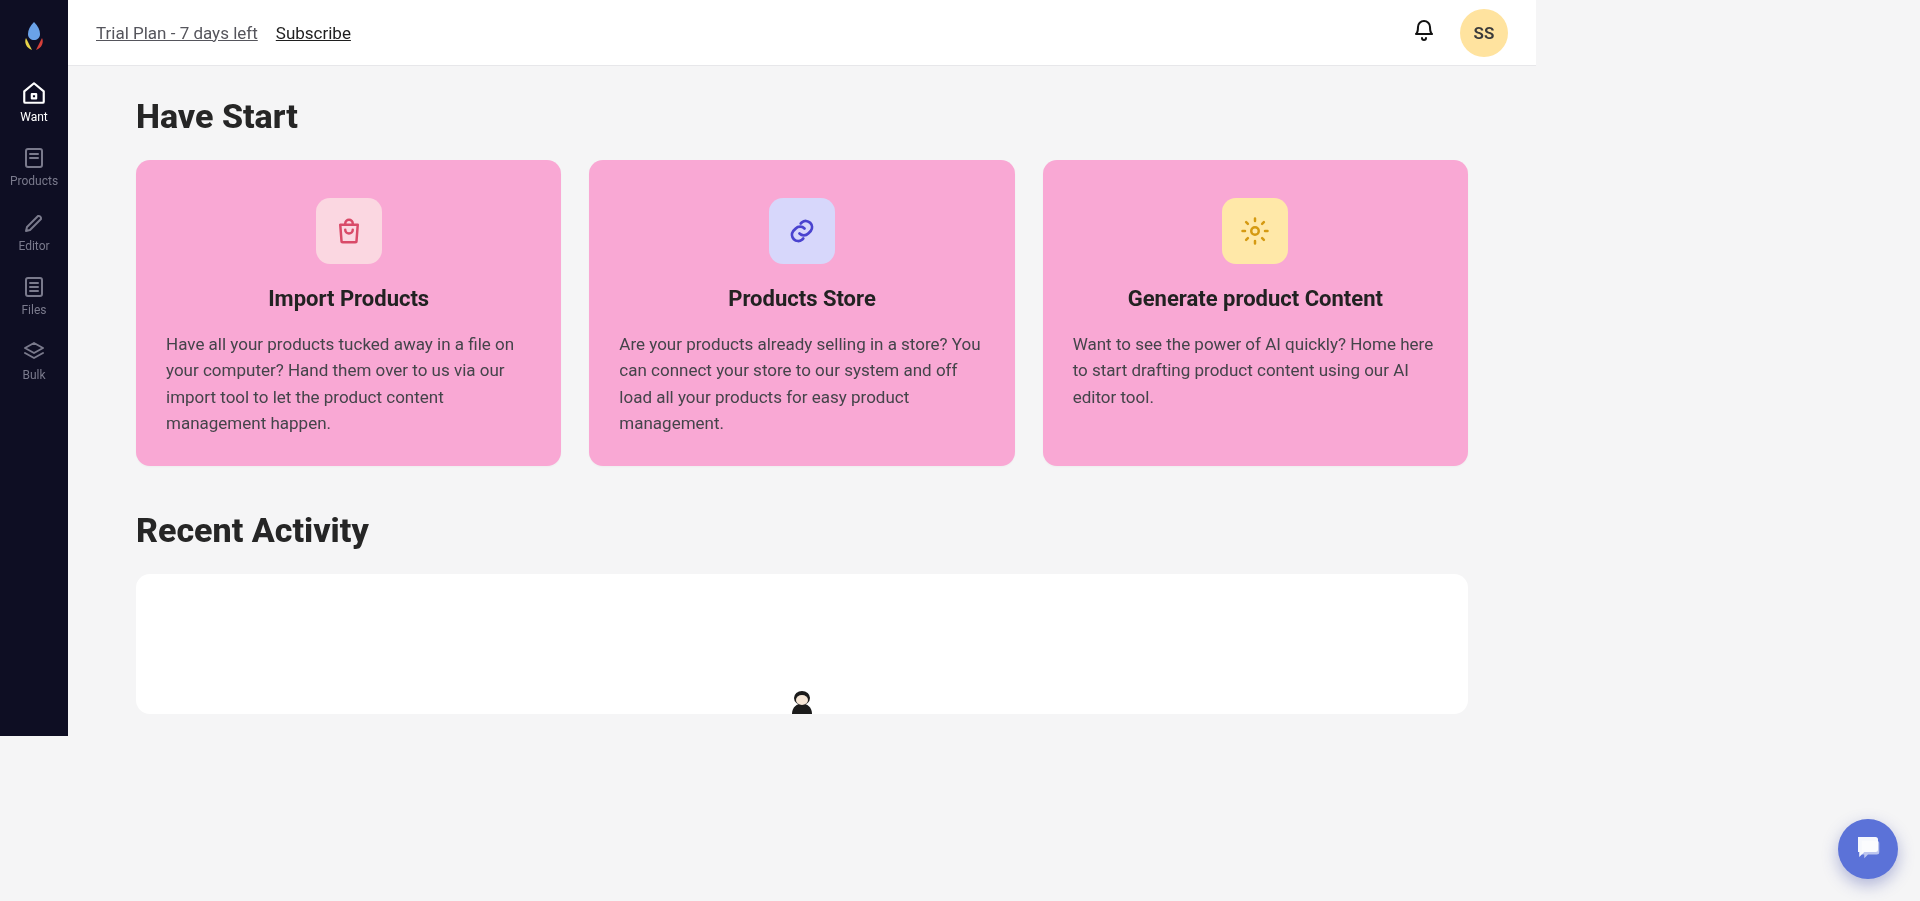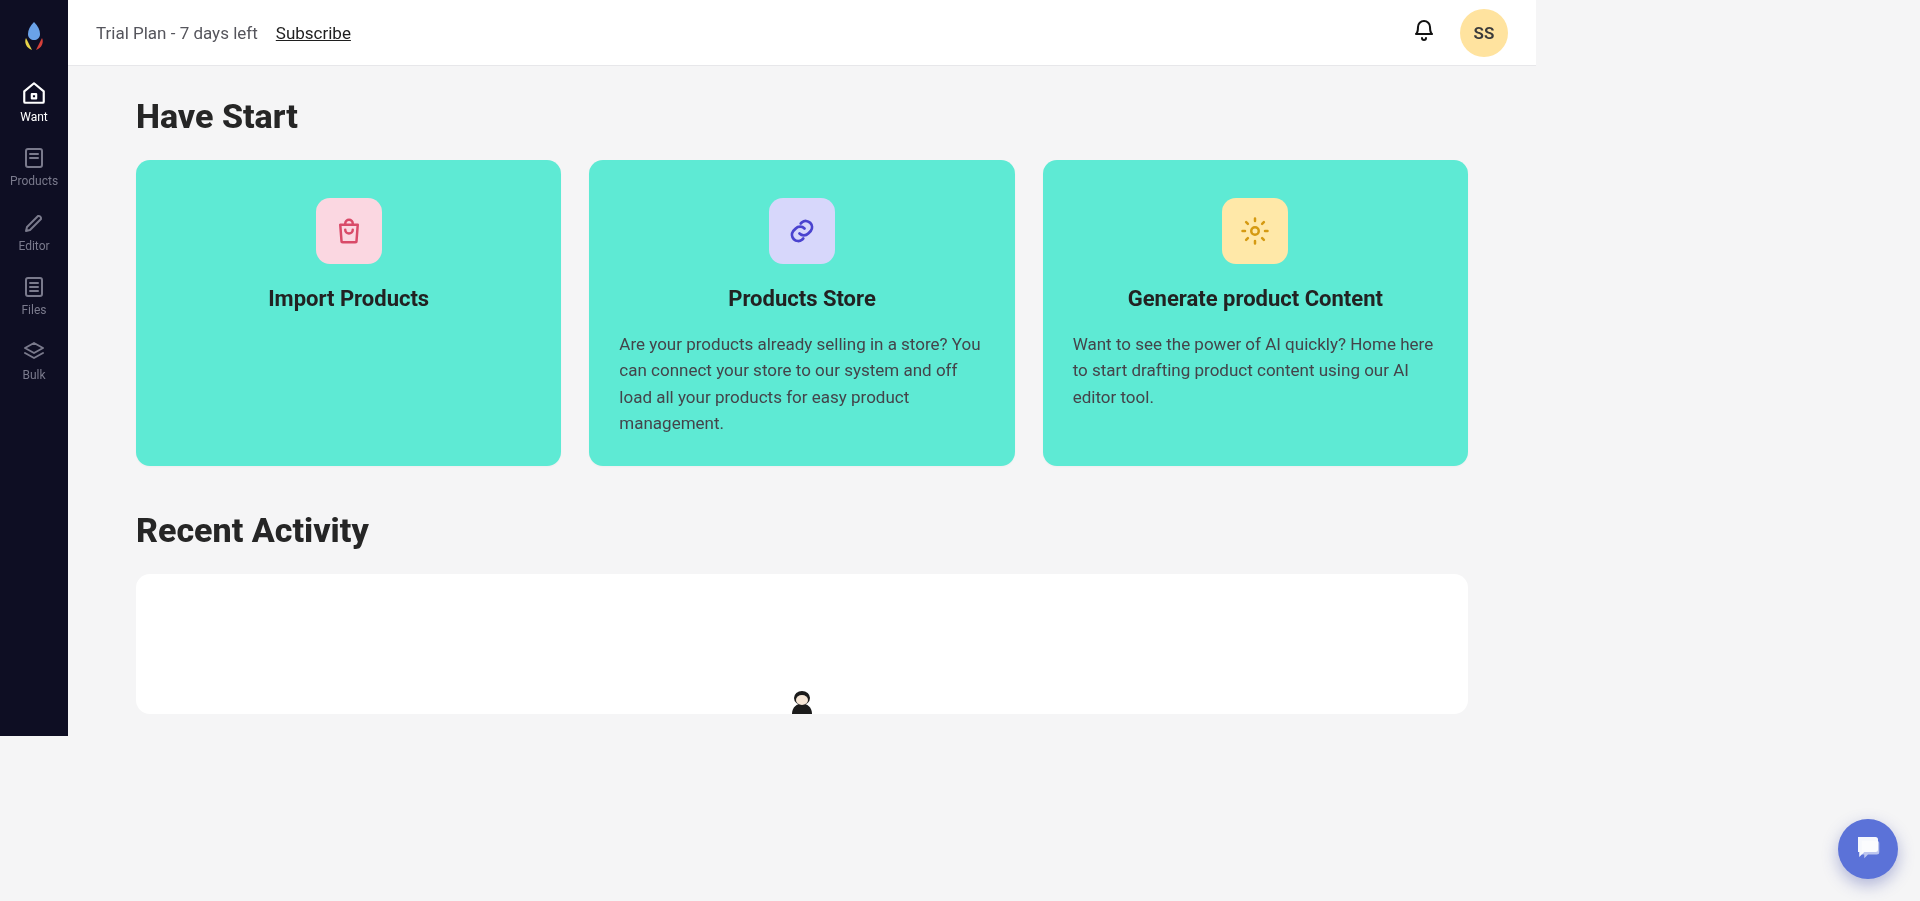--- a/index.html
+++ b/index.html
@@ -61,21 +61,21 @@
     border-bottom: 1px solid #e7e7ea;
     display: flex;
     align-items: center;
     padding: 0 28px;
   }
   .topbar-left {
     display: flex;
     align-items: baseline;
     gap: 18px;
   }
-  .trial-text { color: #55555c; font-size: 17px; }
+  .trial-text { color: #55555c; font-size: 17px; text-decoration: underline; }
   .subscribe-link {
     color: #1f1f1f;
     font-size: 17px;
     text-decoration: underline;
     cursor: pointer;
   }
   .topbar-spacer { flex: 1; }
   .topbar-right { display: flex; align-items: center; gap: 22px; }
   .bell-btn {
     width: 28px; height: 28px;
@@ -104,21 +104,21 @@
     color: #262626;
     margin-bottom: 24px;
   }
   .cards {
     display: grid;
     grid-template-columns: 1fr 1fr 1fr;
     gap: 28px;
     margin-bottom: 44px;
   }
   .card {
-    background: #5eead4;
+    background: #f9a8d4;
     border-radius: 14px;
     padding: 28px 30px 30px 30px;
     box-shadow: 0 1px 2px rgba(0,0,0,0.03);
     cursor: pointer;
     display: flex;
     flex-direction: column;
   }
   .icon-tile {
     width: 66px; height: 66px;
     border-radius: 14px;
@@ -262,20 +262,21 @@
 
       <div class="card">
         <div class="icon-tile tile-pink">
           <svg width="30" height="30" viewBox="0 0 24 24" fill="none" stroke="#d94a68" stroke-width="2" stroke-linecap="round" stroke-linejoin="round">
             <path d="M5 7 L19 7 L18 20 A1 1 0 0 1 17 21 H7 A1 1 0 0 1 6 20 Z"></path>
             <path d="M9 7 V6 a3 3 0 0 1 6 0 V7"></path>
             <path d="M9 11 a3 3 0 0 0 6 0"></path>
           </svg>
         </div>
         <div class="card-title">Import Products</div>
+        <div class="card-desc">Have all your products tucked away in a file on your computer? Hand them over to us via our import tool to let the product content management happen.</div>
       </div>
 
       <div class="card">
         <div class="icon-tile tile-violet">
           <svg width="30" height="30" viewBox="0 0 24 24" fill="none" stroke="#4a43cf" stroke-width="2.2" stroke-linecap="round" stroke-linejoin="round">
             <path d="M10 14 a5 5 0 0 0 7 0 l2 -2 a5 5 0 0 0 -7 -7 l-1 1"></path>
             <path d="M14 10 a5 5 0 0 0 -7 0 l-2 2 a5 5 0 0 0 7 7 l1 -1"></path>
           </svg>
         </div>
         <div class="card-title">Products Store</div>

